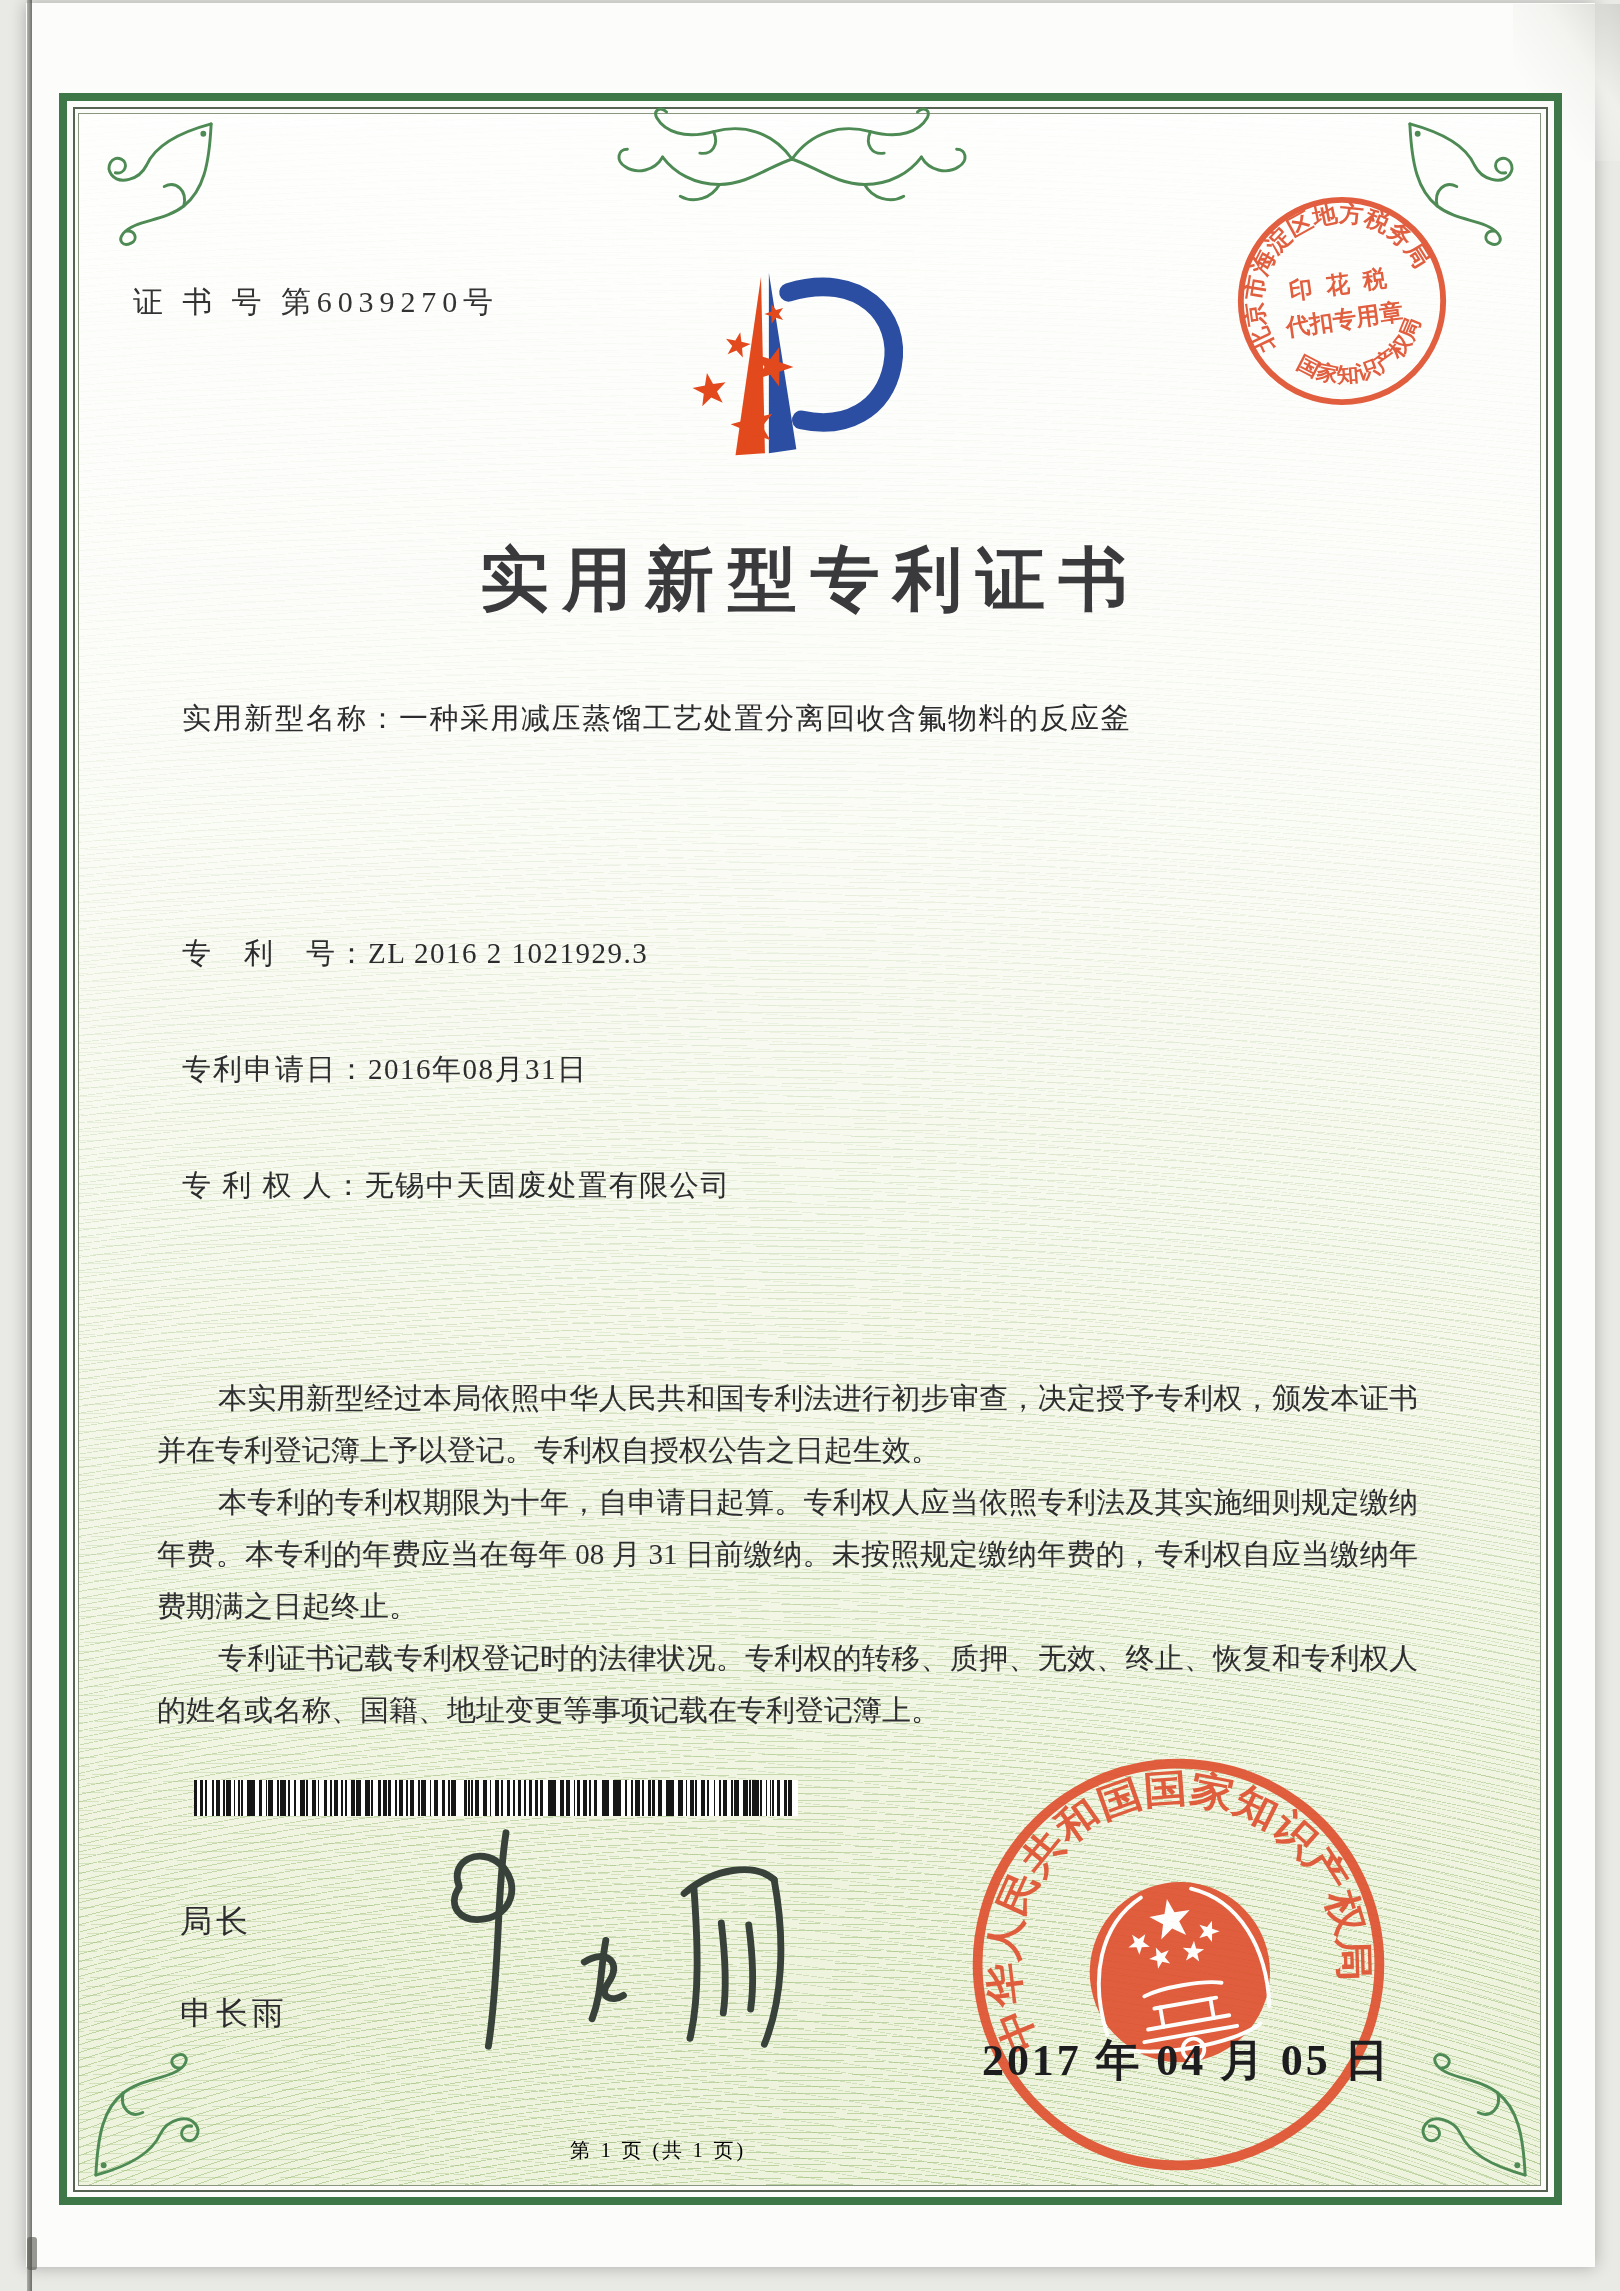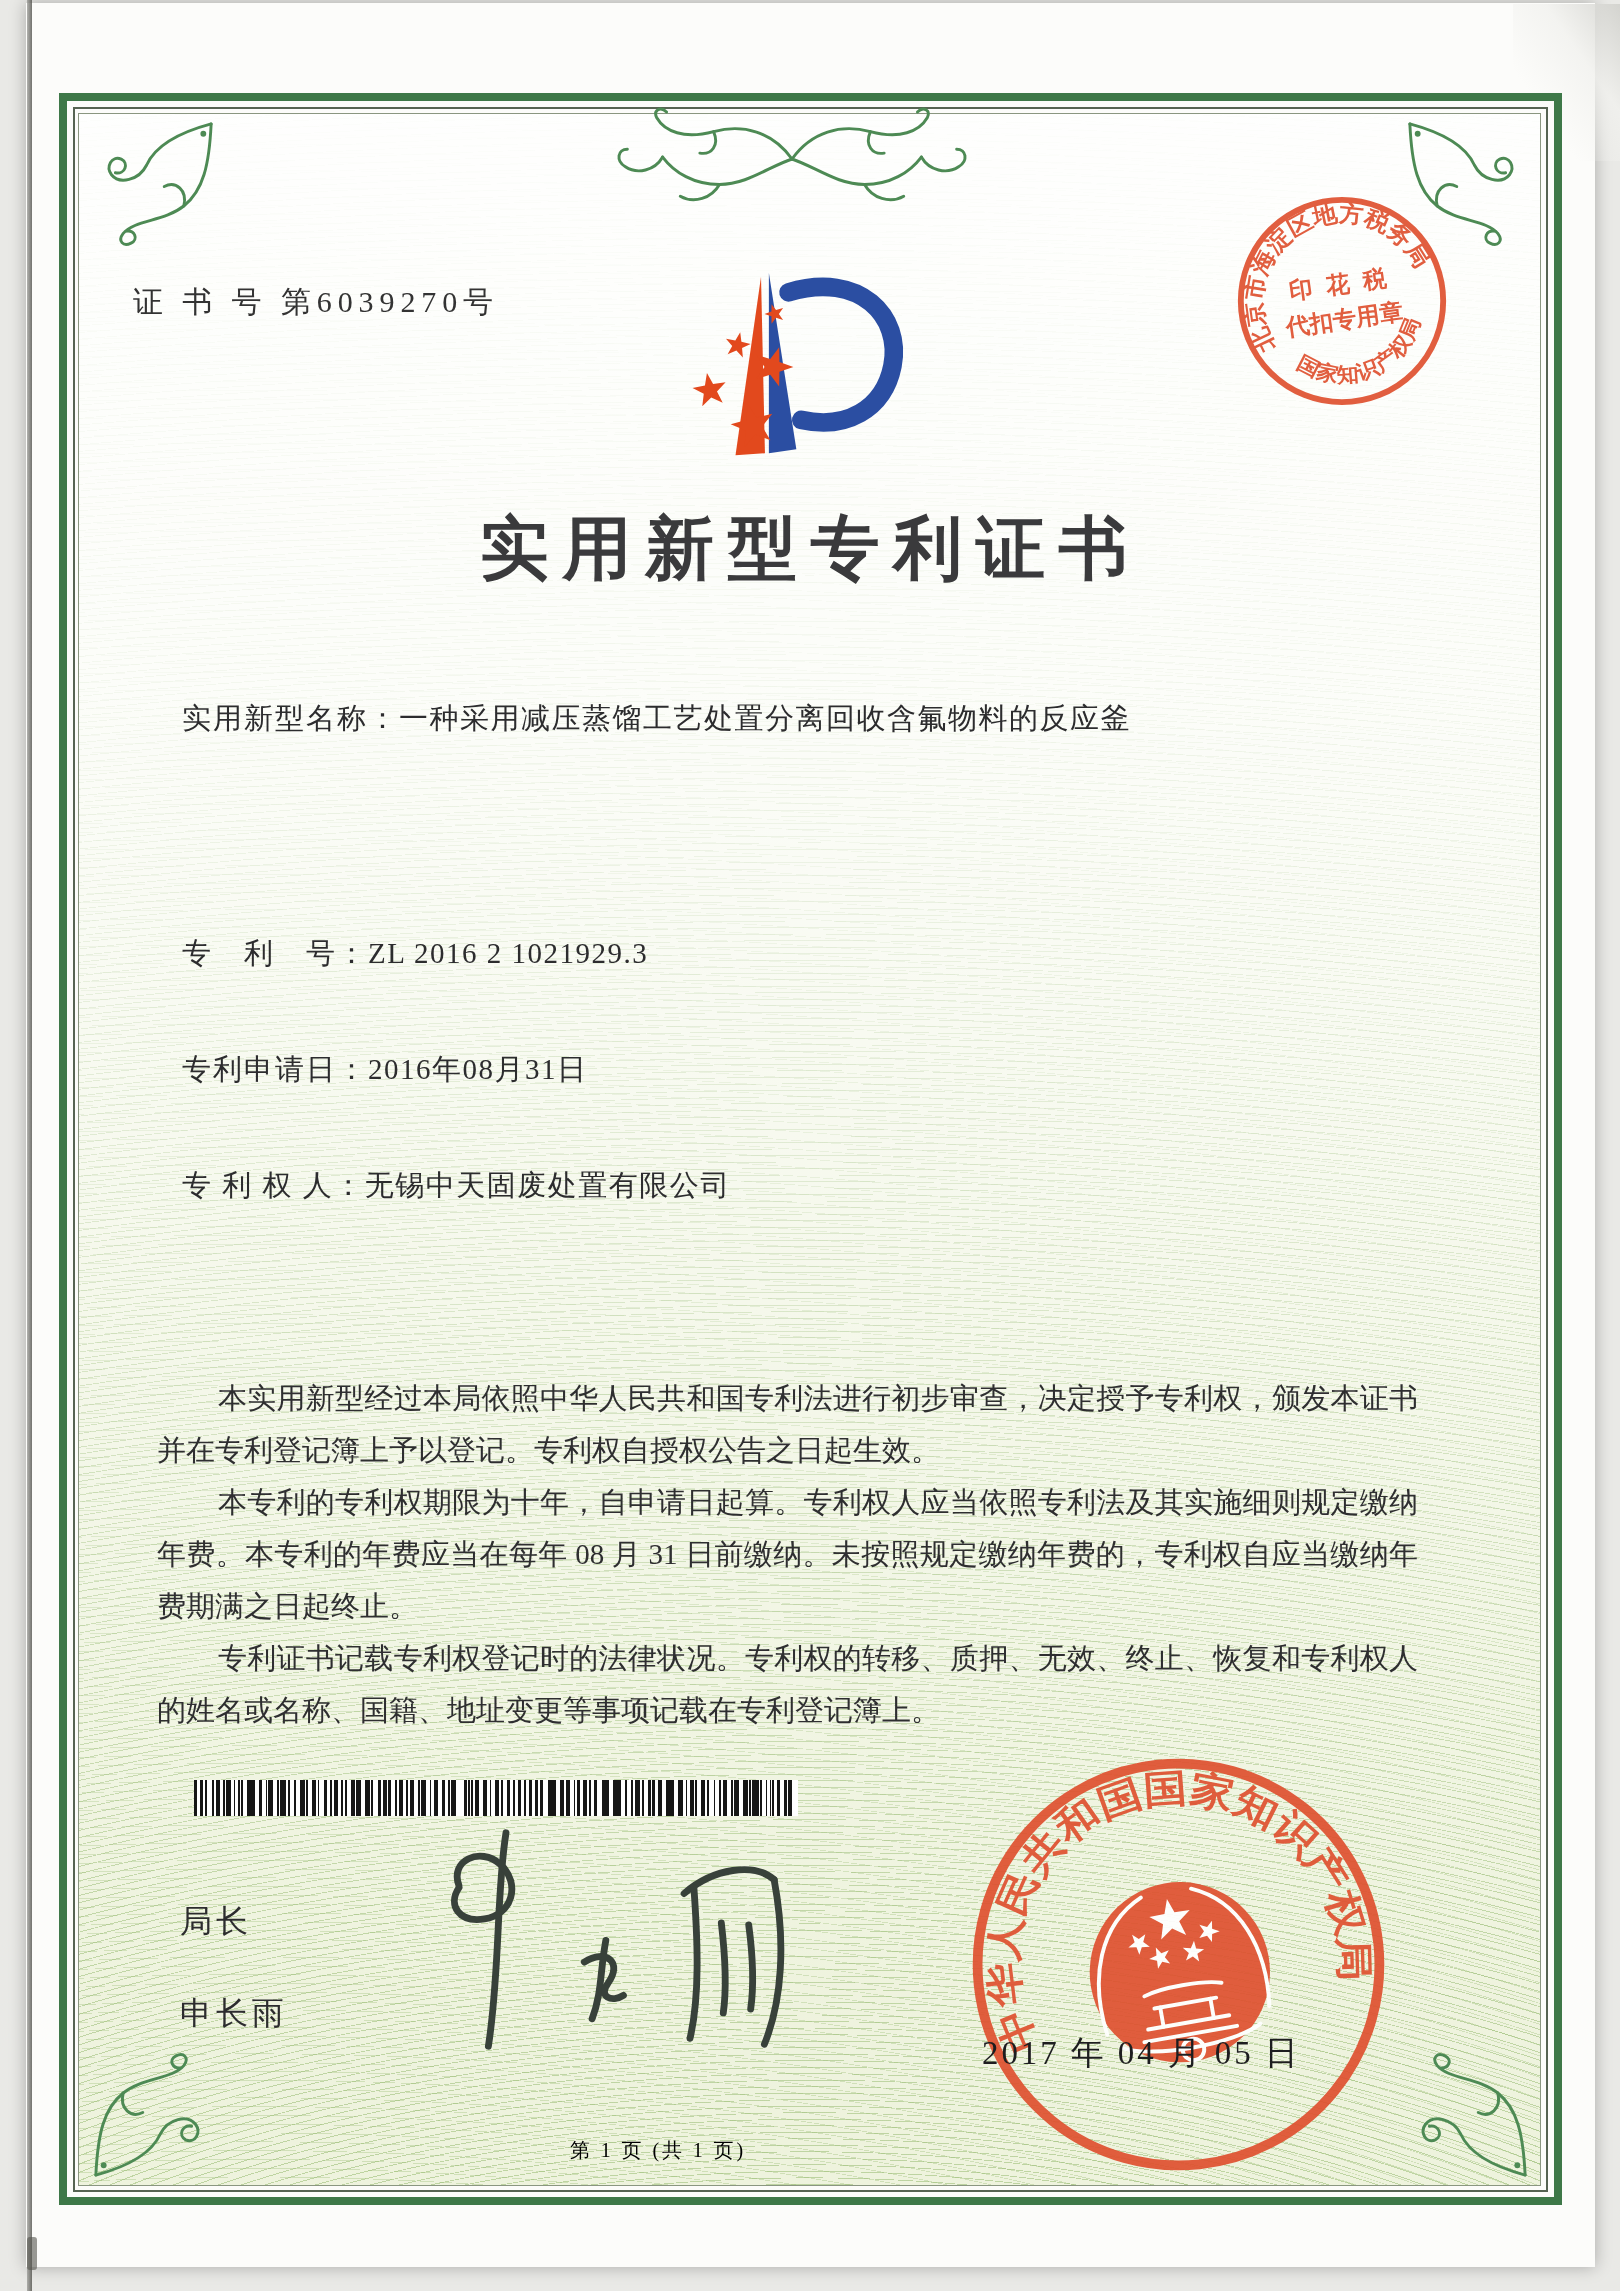--- a/index.html
+++ b/index.html
@@ -44,21 +44,21 @@
       repeating-radial-gradient(1568px 804px at 50% 122%,rgba(150,186,112,.55) 0 1.6px,rgba(255,255,255,0) 1.6px 12.7px),
       repeating-radial-gradient(2058px 1029px at 12% 140%,rgba(150,186,112,.35) 0 1.5px,rgba(255,255,255,0) 1.5px 17.6px);
   }
   .ornament{position:absolute;z-index:2;}
   .ornament svg{display:block;}
   .flip-x{transform:scaleX(-1);}
 
   .txt{position:absolute;z-index:3;color:#2c2c2e;white-space:nowrap;}
   .cert-no{left:133px;top:282px;font-size:30px;letter-spacing:5.9px;color:#333;}
   .title{
-    left:59px;top:503px;width:1503px;text-align:center;
+    left:59px;top:534px;width:1503px;text-align:center;
     font-size:69px;font-weight:600;letter-spacing:13.7px;color:#3a3a3c;
   }
   .field-row{left:182px;font-size:29px;letter-spacing:1.5px;}
   .field-row .lbl{letter-spacing:2px;text-align:center;}
   .body-block{
     position:absolute;z-index:3;left:157px;top:1372px;width:1261px;
     font-size:29px;line-height:52px;color:#2e2e30;text-align:justify;
     white-space:normal;
   }
   .body-block p{margin:0;text-indent:61px;}
@@ -73,21 +73,21 @@
     background-color:#fff;
   }
 
   .director-title{left:180px;top:1900px;font-size:32px;letter-spacing:3.9px;}
   .director-name{left:180px;top:1964px;font-size:32px;letter-spacing:3.9px;margin-top:28px;}
   .signature{position:absolute;z-index:4;left:390px;top:1825px;width:461px;height:230px;}
 
   .seal{position:absolute;}
   .seal-registry{z-index:3;left:959px;top:1745px;width:439px;height:439px;transform:rotate(-6deg);opacity:.92;}
   .seal-tax{z-index:3;left:1231px;top:190px;width:222px;height:222px;opacity:.92;}
-  .issue-date{left:982px;top:2031px;font-size:33px;letter-spacing:2.9px;color:#1d1d1f;z-index:5;}
+  .issue-date{left:982px;top:2031px;font-size:44px;letter-spacing:2.9px;color:#1d1d1f;z-index:5;font-weight:bold;}
   .footer{left:59px;top:2137px;width:1198px;text-align:center;font-size:20px;letter-spacing:2.9px;color:#000000;}
 
   svg text{font-family:"Liberation Serif","DejaVu Serif",serif;}
 </style>
 </head>
 <body>
 
 <div class="screenshot">
 
   <div class="paper"></div>

